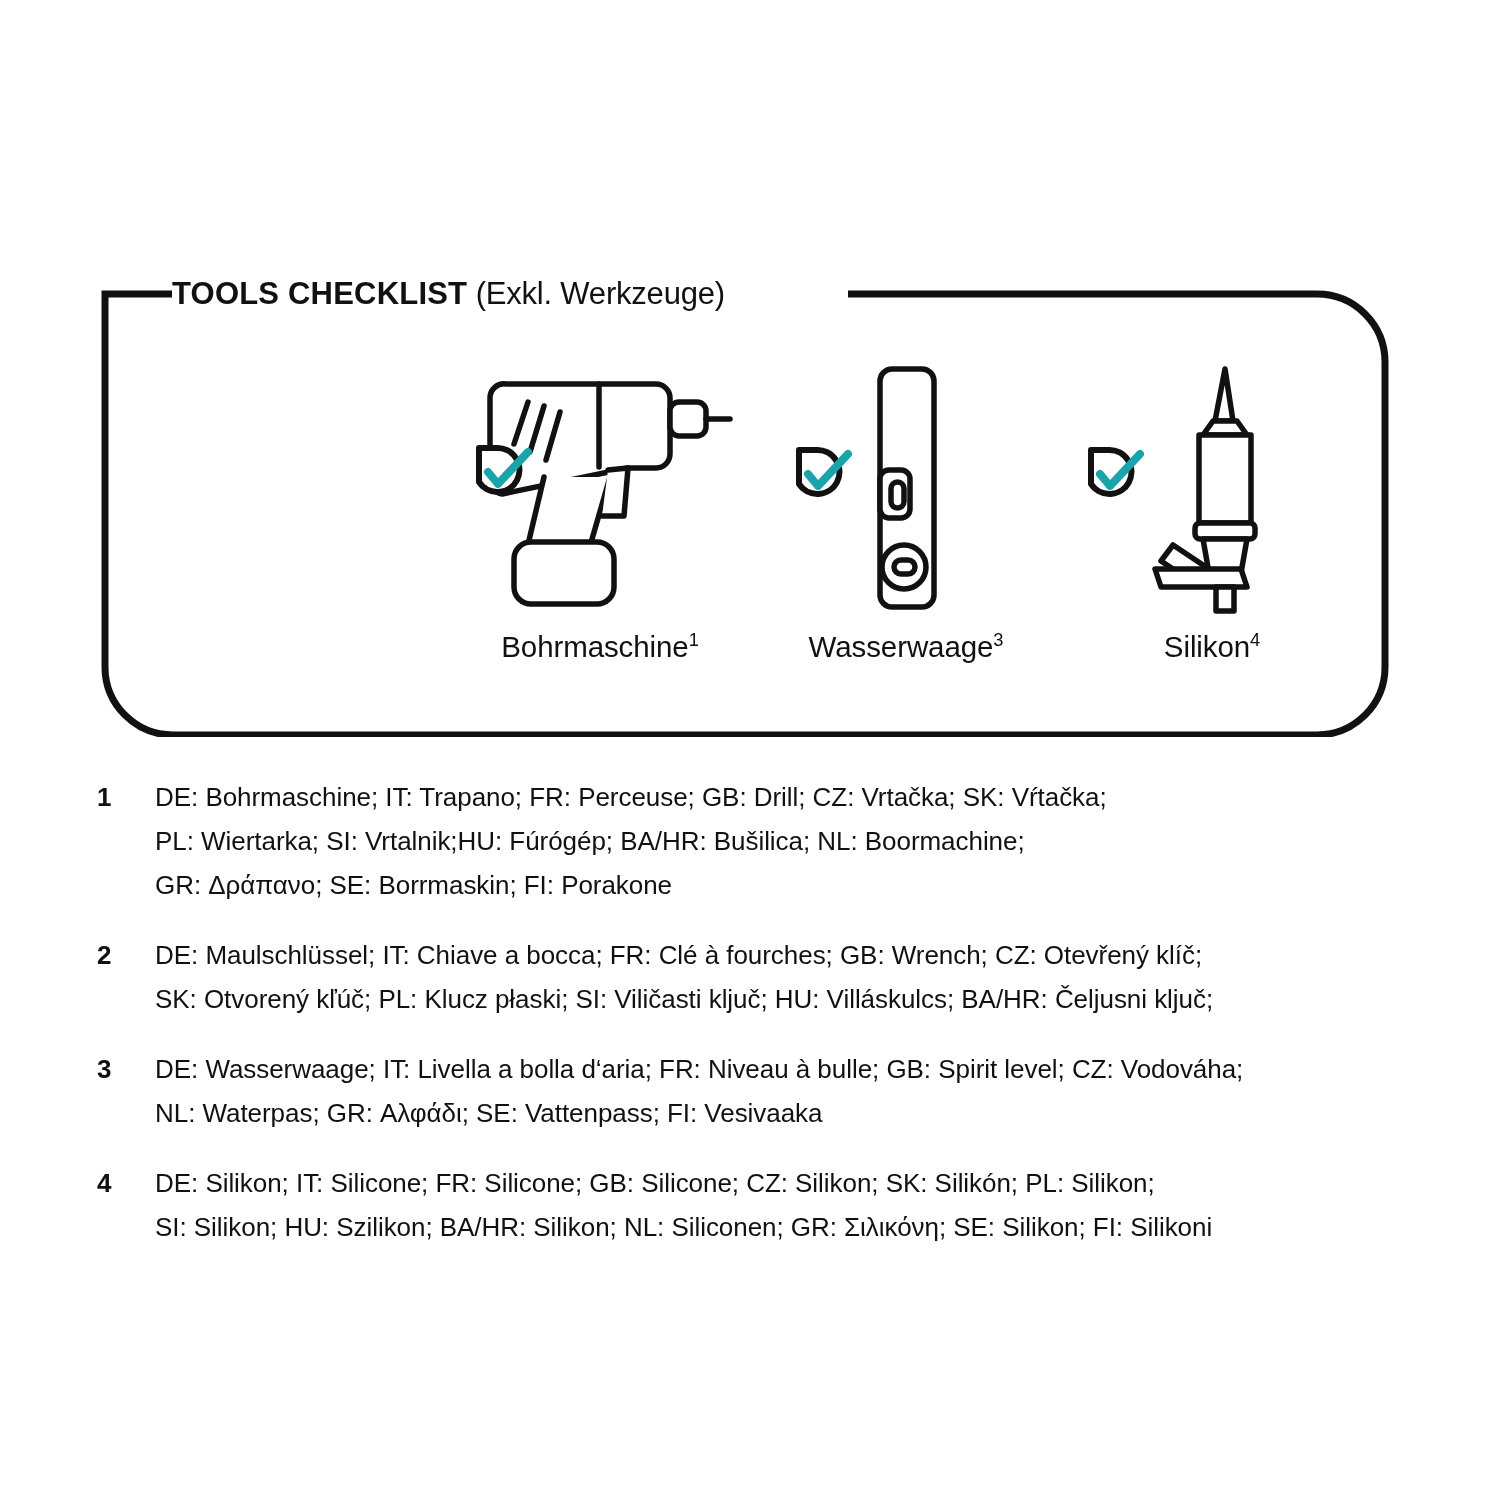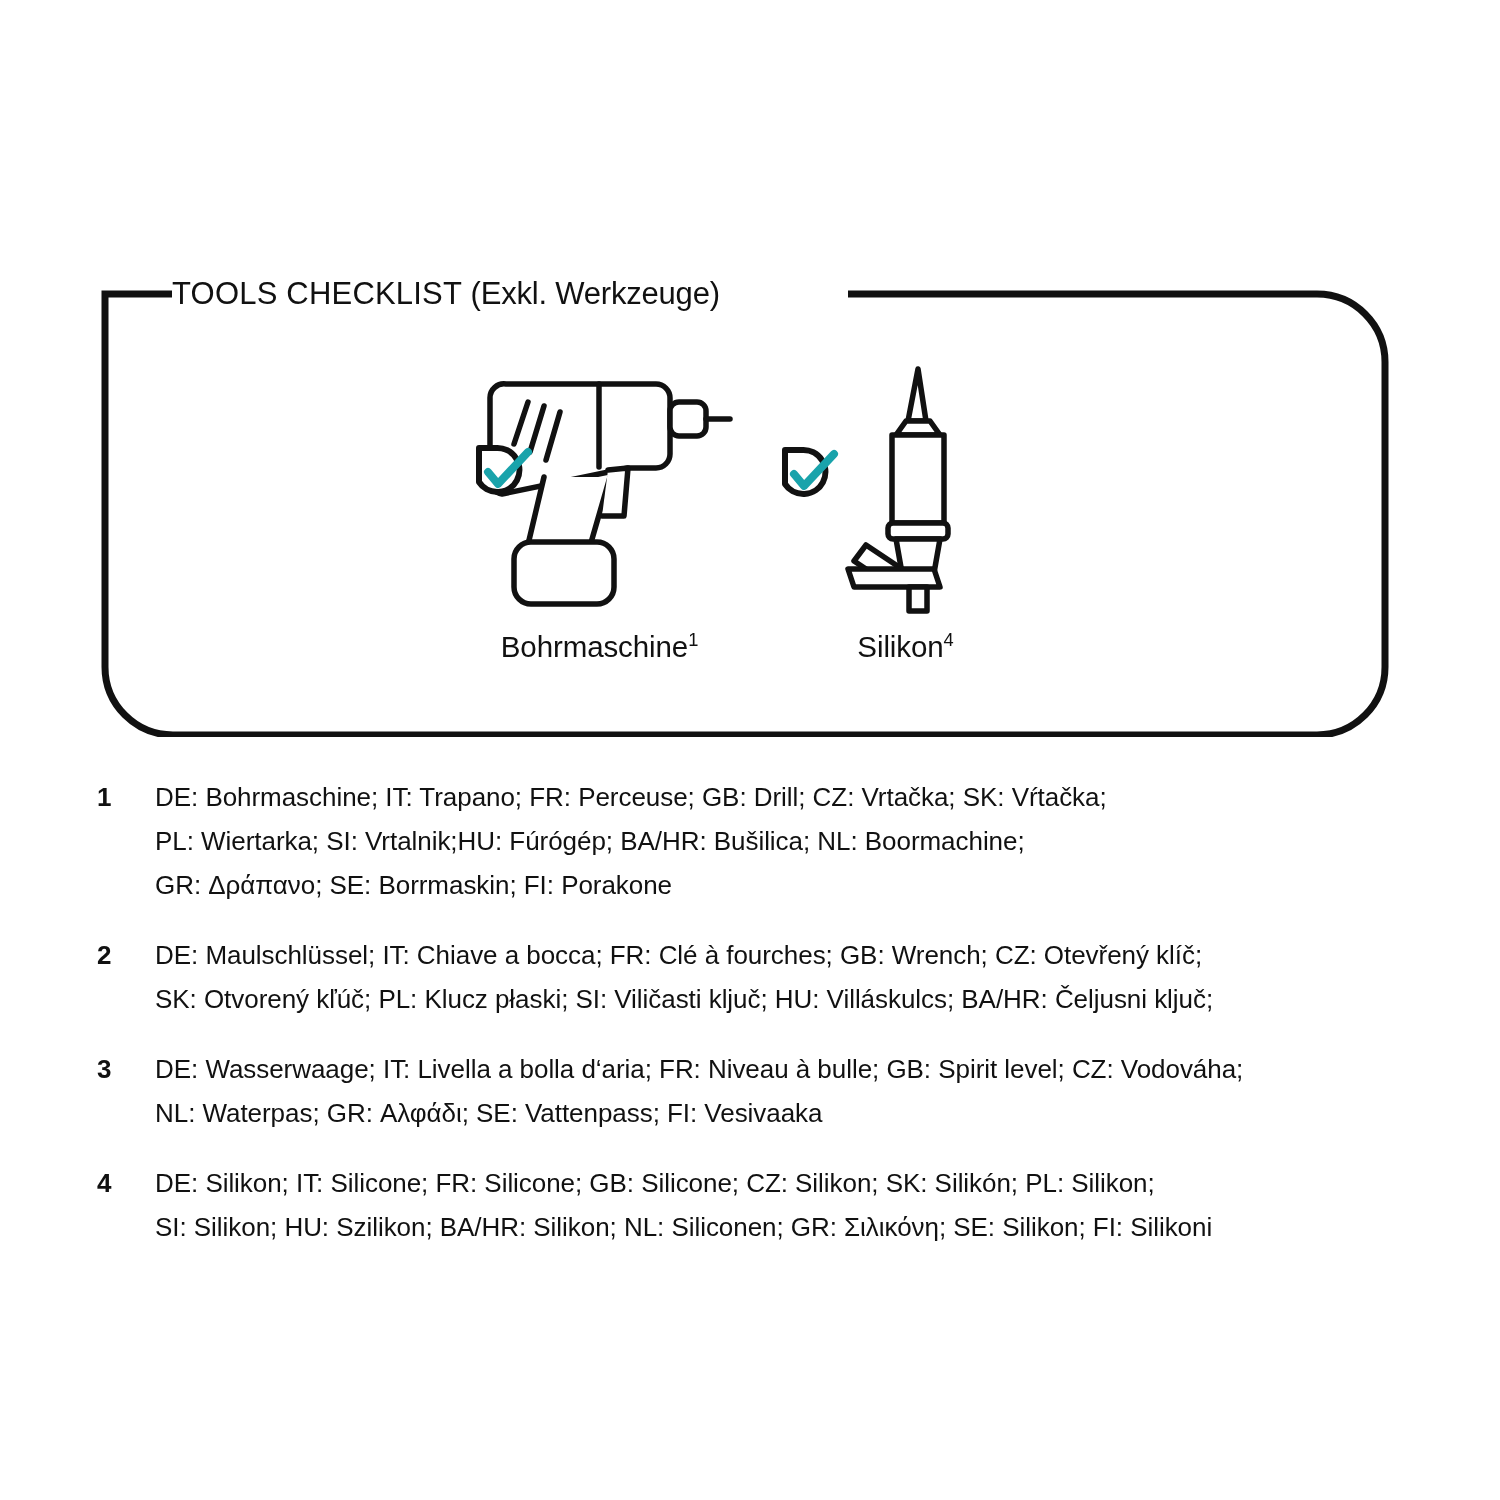--- a/index.html
+++ b/index.html
@@ -38,36 +38,36 @@
     top: 0px;
     height: 44px;
     line-height: 44px;
     white-space: nowrap;
     font-size: 31px;
     letter-spacing: -0.2px;
     background: #ffffff;
     padding-right: 10px;
   }
   #panel-title .t-bold {
-    font-weight: normal;
+    font-weight: bold;
     letter-spacing: 0.2px;
   }
   #panel-title .t-reg {
     font-weight: normal;
   }
 
   
   #tools-row {
     position: absolute;
     left: 40px;
     top: 82px;
     width: 1225px;
     display: flex;
     align-items: flex-end;
-    justify-content: center;
+    justify-content: flex-end;
   }
   .tool-cell {
     width: 306px;
     display: flex;
     flex-direction: column;
     align-items: center;
     position: relative;
   }
   .tool-art {
     position: relative;
@@ -192,20 +192,42 @@
       <div class="check-badge">
         <svg width="62" height="58" viewBox="0 0 62 58" fill="none" xmlns="http://www.w3.org/2000/svg">
           <path d="M4 4 h18 a22 22 0 1 1 -18 34 Z M4 4 v34" stroke="#111111" stroke-width="6" fill="#ffffff" stroke-linejoin="round"></path>
           <path d="M13 28 l10 12 L53 8" stroke="#19A3AB" stroke-width="8" fill="none" stroke-linecap="round" stroke-linejoin="round"></path>
         </svg>
       </div>
       <div class="tool-label"><span>Bohrmaschine</span><sup>1</sup></div>
     </div>
 
 
+    <div class="tool-cell cell-level">
+      <div class="tool-art">
+        <svg width="120" height="250" viewBox="0 0 120 250" fill="none" xmlns="http://www.w3.org/2000/svg">
+          <g stroke="#111111" stroke-width="5.5" fill="#ffffff" stroke-linejoin="round" stroke-linecap="round">
+            <rect x="34" y="5" width="54" height="238" rx="12"></rect>
+
+            <rect x="34" y="106" width="30" height="48" rx="9"></rect>
+            <rect x="45" y="118" width="13" height="26" rx="6.5"></rect>
+
+            <circle cx="58" cy="203" r="22"></circle>
+            <rect x="48" y="196" width="21" height="14" rx="7"></rect>
+          </g>
+        </svg>
+      </div>
+      <div class="check-badge">
+        <svg width="62" height="58" viewBox="0 0 62 58" fill="none" xmlns="http://www.w3.org/2000/svg">
+          <path d="M4 4 h18 a22 22 0 1 1 -18 34 Z M4 4 v34" stroke="#111111" stroke-width="6" fill="#ffffff" stroke-linejoin="round"></path>
+          <path d="M13 28 l10 12 L53 8" stroke="#19A3AB" stroke-width="8" fill="none" stroke-linecap="round" stroke-linejoin="round"></path>
+        </svg>
+      </div>
+      <div class="tool-label"><span>Wasserwaage</span><sup>3</sup></div>
+    </div>
 
     <div class="tool-cell cell-silicone">
       <div class="tool-art">
         <svg width="175" height="250" viewBox="0 0 175 250" fill="none" xmlns="http://www.w3.org/2000/svg">
           <g stroke="#111111" stroke-width="5.5" fill="#ffffff" stroke-linejoin="round" stroke-linecap="round">
 
             <path d="M100 5 l8 52 h-18 Z"></path>
 
             <path d="M88 57 h24 l10 14 h-44 Z"></path>
 

